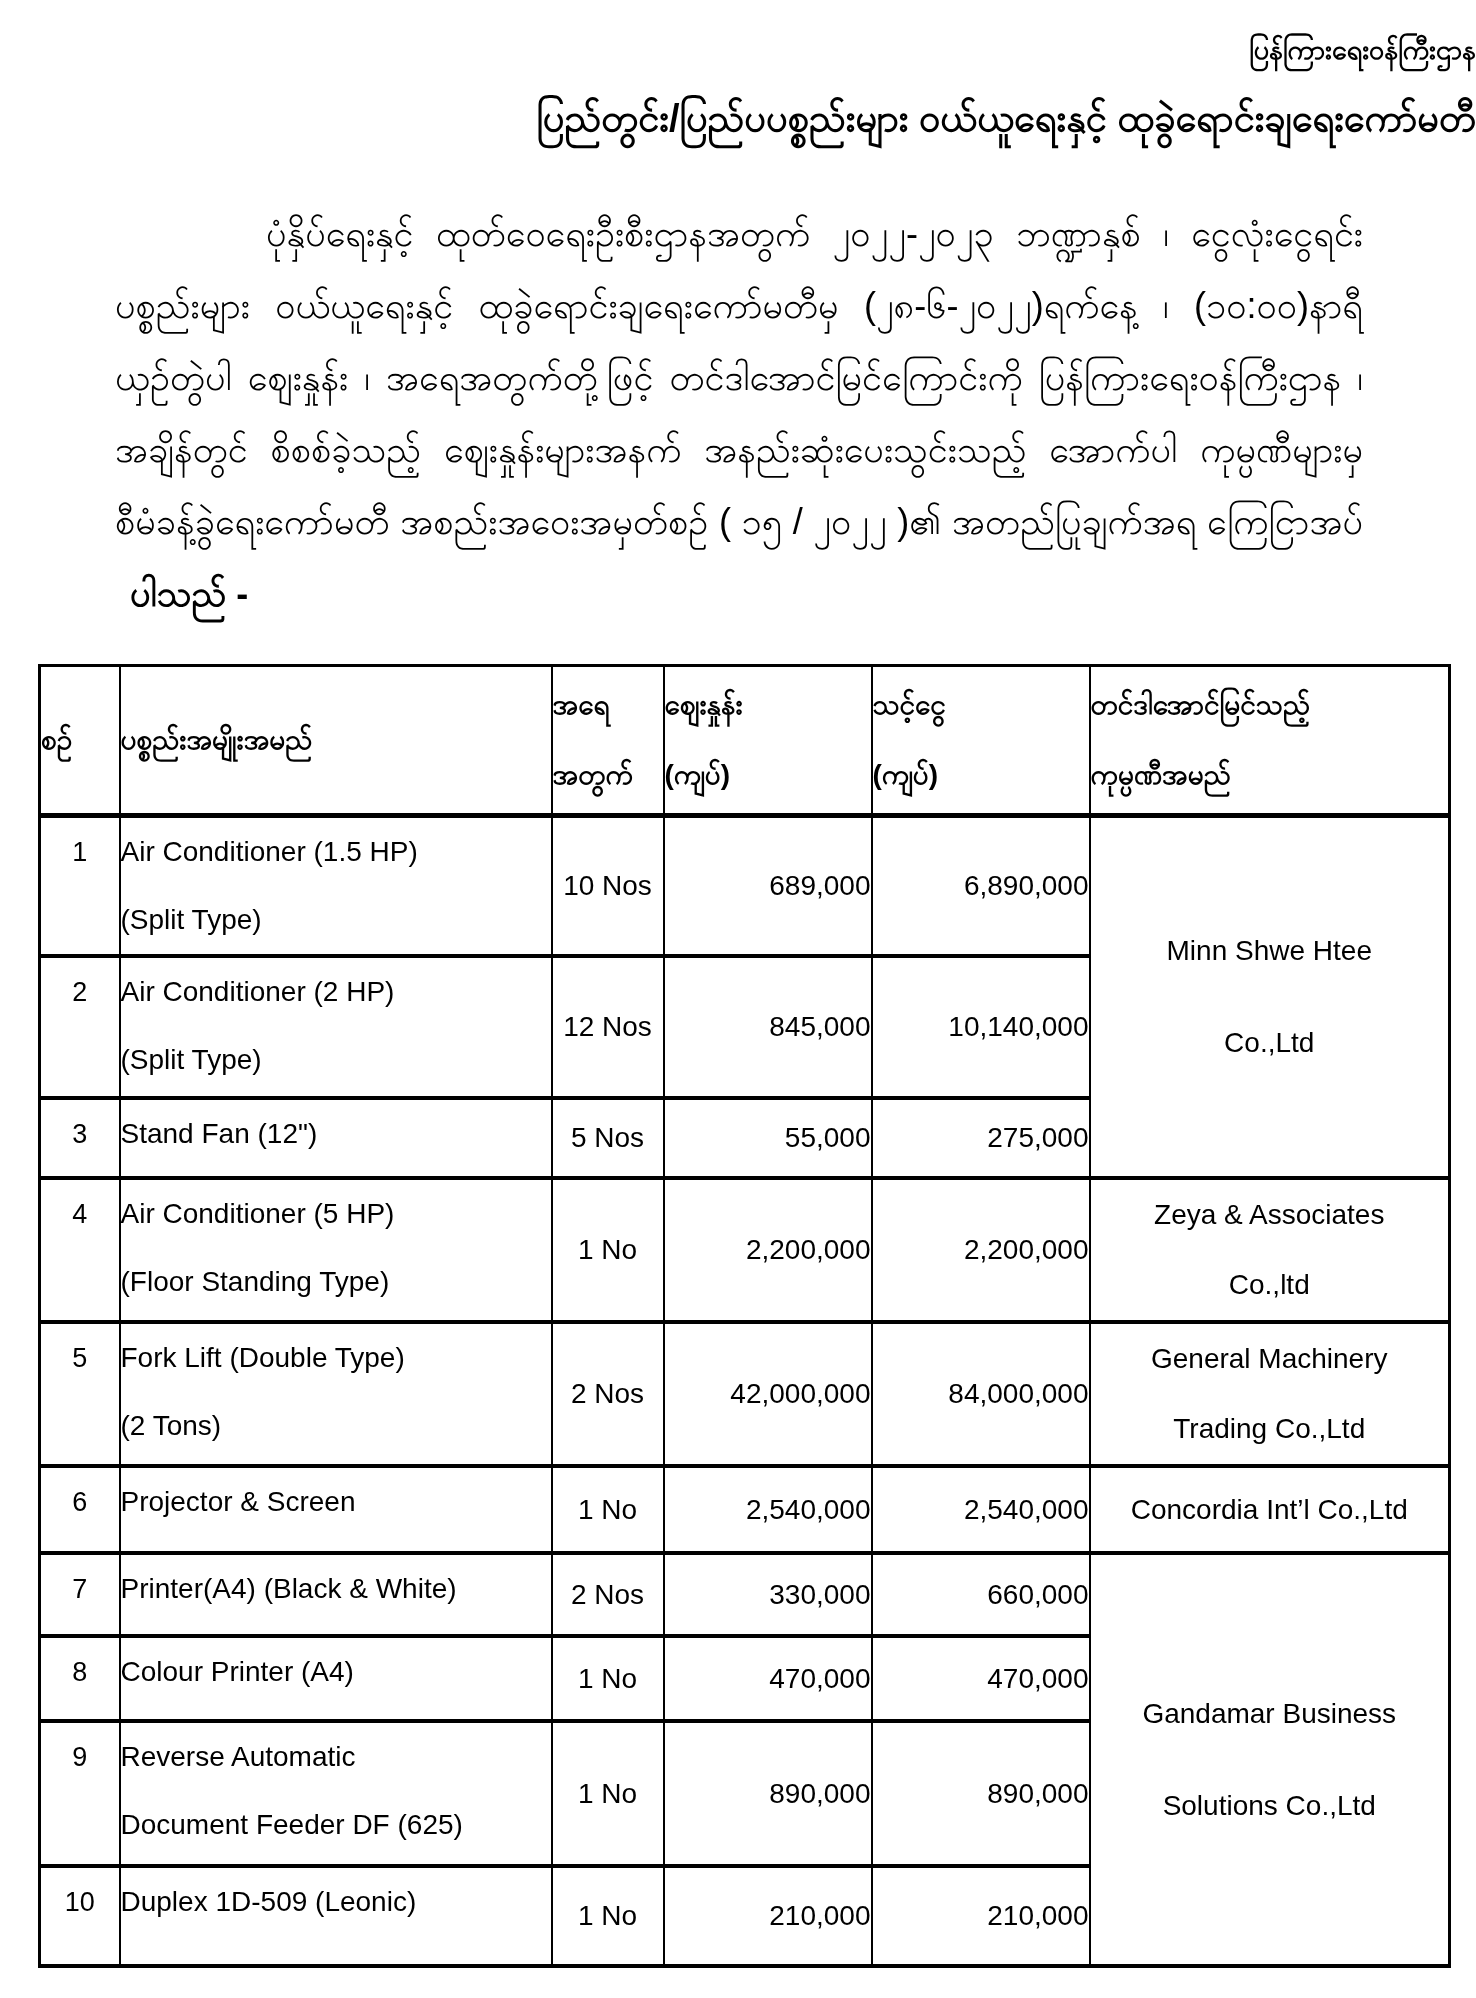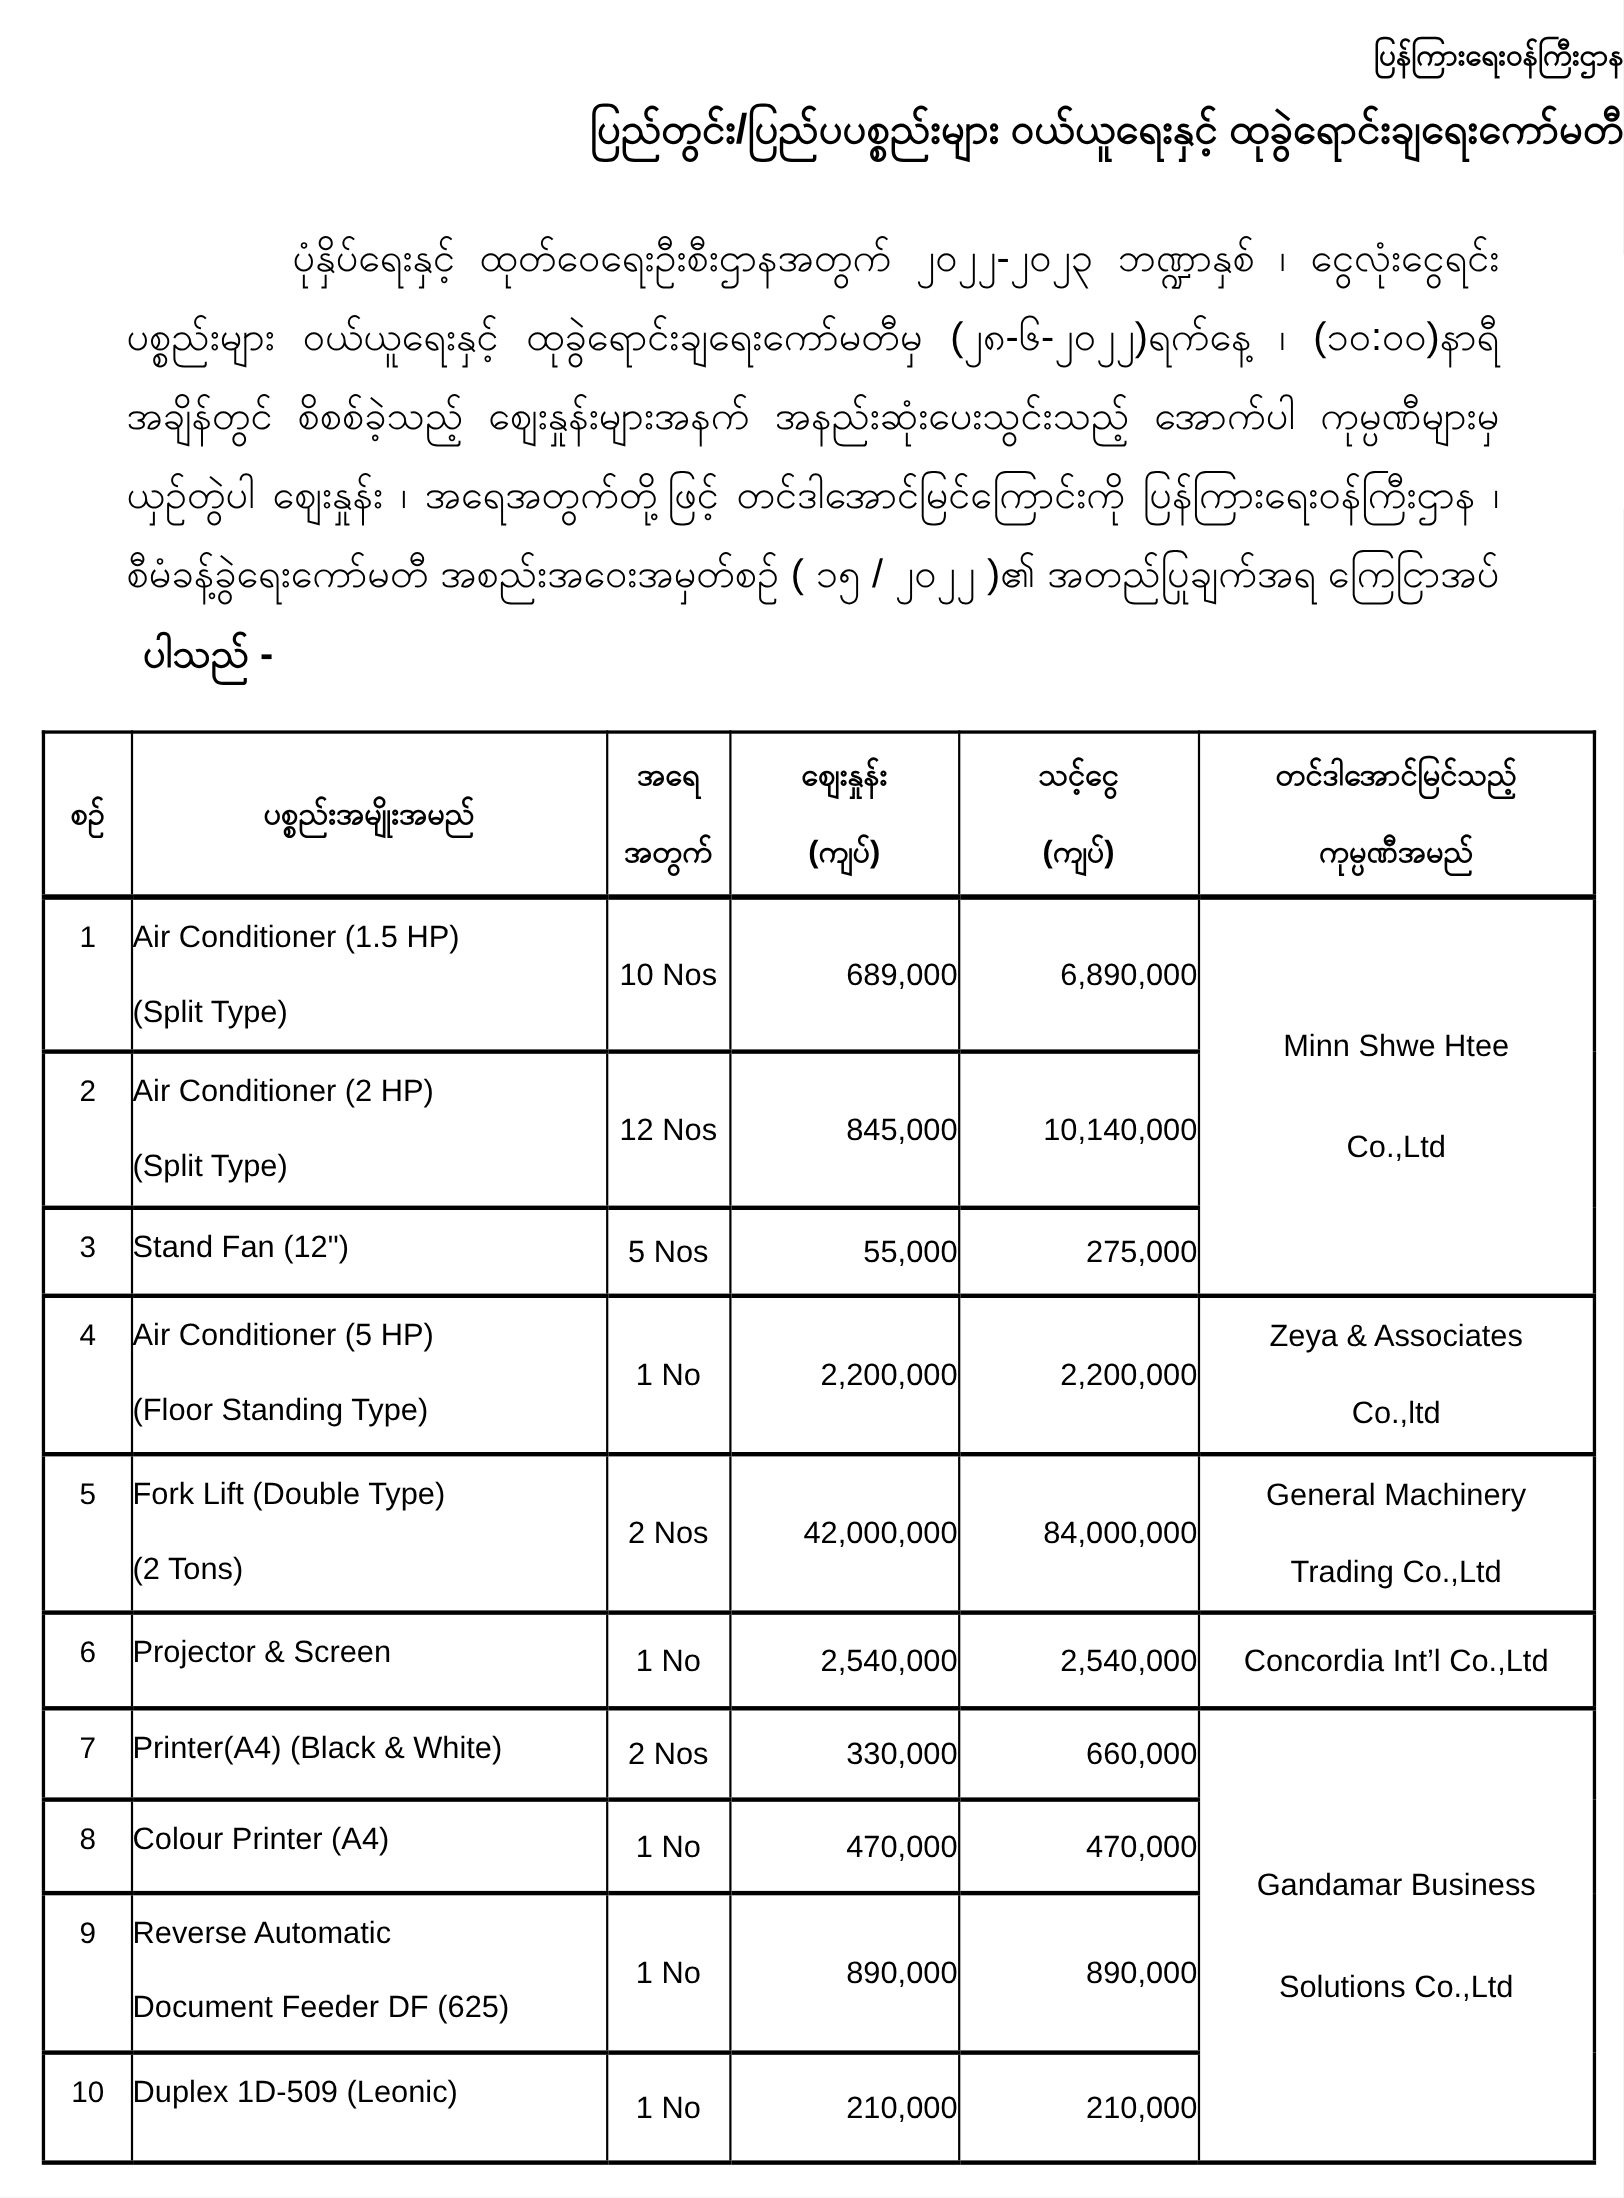--- a/index.html
+++ b/index.html
@@ -38,21 +38,21 @@
     font-size: 28px;
     color: #000000;
   }
   table.doc-table th, table.doc-table td {
     border: 2px solid #000000;
     border-bottom-width: 4px;
     padding: 0;
     overflow: hidden;
   }
   table.doc-table { border: 3px solid #000000; }
-  table.doc-table th { border-bottom-width: 5px; font-weight: bold; vertical-align: middle; text-align: center; line-height: 70px; }
+  table.doc-table th { border-bottom-width: 5px; font-weight: bold; vertical-align: middle; text-align: left; line-height: 70px; }
   
   tr.rh-head { height: 150px; }
   tr.rh-r1  { height: 140px; }
   tr.rh-r2  { height: 142px; }
   tr.rh-r3  { height: 80px;  }
   tr.rh-r4  { height: 141px; }
   tr.rh-r5  { height: 140px; }
   tr.rh-r6  { height: 87px;  }
   tr.rh-r7  { height: 83px;  }
   tr.rh-r8  { height: 85px;  }
@@ -71,22 +71,22 @@
 <body>
 
 <div class="page">
 
   <div class="title t1">ပြန်ကြားရေးဝန်ကြီးဌာန</div>
   <div class="title t2">ပြည်တွင်း/ပြည်ပပစ္စည်းများ ဝယ်ယူရေးနှင့် ထုခွဲရောင်းချရေးကော်မတီ</div>
 
   <div class="para">
     <div class="pline first">ပုံနှိပ်ရေးနှင့် ထုတ်ဝေရေးဦးစီးဌာနအတွက် ၂၀၂၂-၂၀၂၃ ဘဏ္ဍာနှစ် ၊ ငွေလုံးငွေရင်း</div>
     <div class="pline">ပစ္စည်းများ ဝယ်ယူရေးနှင့် ထုခွဲရောင်းချရေးကော်မတီမှ (၂၈-၆-၂၀၂၂)ရက်နေ့ ၊ (၁၀:၀၀)နာရီ</div>
+    <div class="pline">ယှဉ်တွဲပါ ဈေးနှုန်း ၊ အရေအတွက်တို့ဖြင့် တင်ဒါအောင်မြင်ကြောင်းကို ပြန်ကြားရေးဝန်ကြီးဌာန ၊</div>
     <div class="pline">အချိန်တွင် စိစစ်ခဲ့သည့် ဈေးနှုန်းများအနက် အနည်းဆုံးပေးသွင်းသည့် အောက်ပါ ကုမ္ပဏီများမှ</div>
-    <div class="pline">ယှဉ်တွဲပါ ဈေးနှုန်း ၊ အရေအတွက်တို့ဖြင့် တင်ဒါအောင်မြင်ကြောင်းကို ပြန်ကြားရေးဝန်ကြီးဌာန ၊</div>
     <div class="pline">စီမံခန့်ခွဲရေးကော်မတီ အစည်းအဝေးအမှတ်စဉ် ( ၁၅ / ၂၀၂၂ )၏ အတည်ပြုချက်အရ ကြေငြာအပ်</div>
     <div class="pline last">ပါသည် -</div>
   </div>
 
   <table class="doc-table">
     <colgroup>
       <col style="width:80px">
         <col style="width:432px">
         <col style="width:112px">
       <col style="width:208px">

